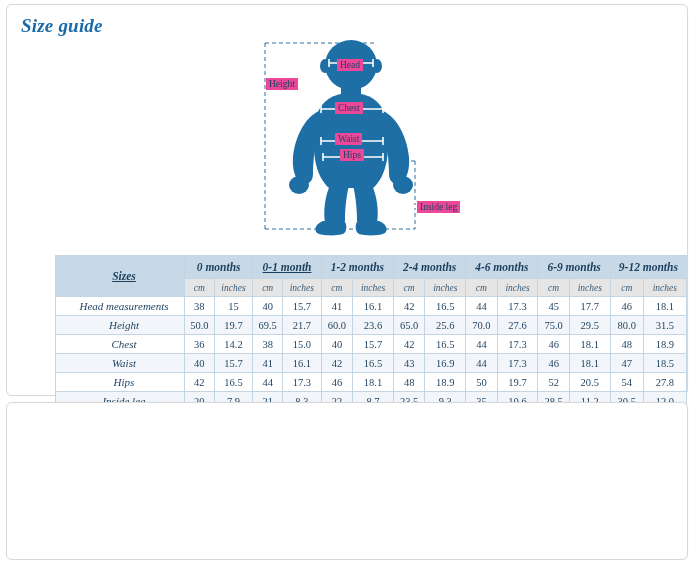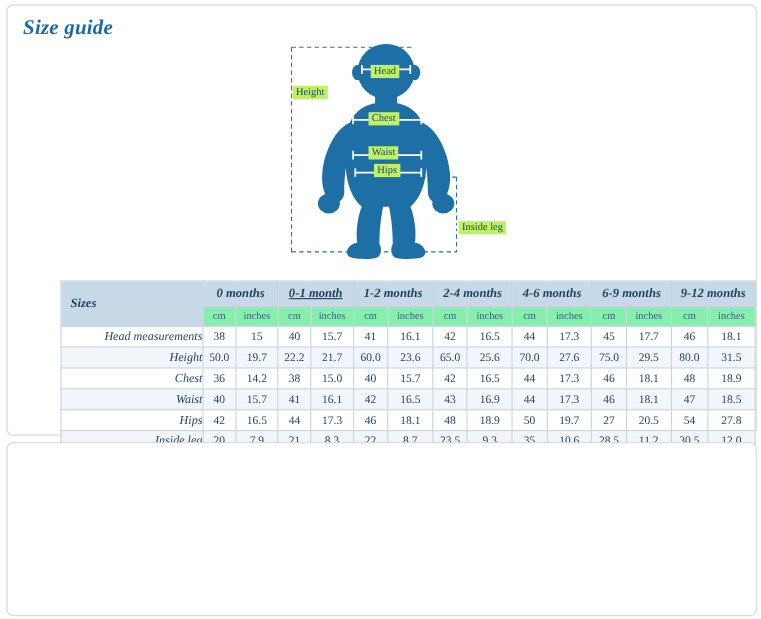--- a/index.html
+++ b/index.html
@@ -63,21 +63,21 @@
     width: 250px;
     height: 210px;
   }
   .figure svg { display: block; }
 
   .fig-label {
     position: absolute;
     font-family: "Liberation Serif", serif;
     font-size: 9.5px;
     color: #1c3f5e;
-    background: #bef264;
+    background: #ec4899;
     padding: 1px 3px;
     white-space: nowrap;
   }
   #label-head   { left: 100px; top: 26px; }
   #label-chest  { left: 98px;  top: 69px; }
   #label-waist  { left: 98px;  top: 100px; }
   #label-hips   { left: 103px; top: 116px; }
   #label-height { left: 29px;  top: 45px; }
   #label-insideleg { left: 180px; top: 168px; }
 
@@ -97,34 +97,36 @@
   }
   .hdr-row1 td {
     background: #c7d9e7;
     height: 22px;
     font-style: italic;
     font-weight: bold;
     font-size: 11.5px;
     color: #1c3f5e;
   }
   .hdr-row2 td {
-    background: #86efac;
+    background: #e5e5e5;
     height: 17px;
+    font-style: italic;
     font-size: 9.5px;
     color: #3a5d79;
   }
   .sizes-cell {
-    text-align: left;
+    text-align: center;
     padding-left: 8px !important;
     font-style: italic;
     font-weight: bold;
     font-size: 12.5px;
+    text-decoration: underline;
   }
   .row-label {
-    text-align: right;
+    text-align: center;
     padding-left: 8px !important;
     font-style: italic;
     font-size: 11px;
     white-space: nowrap;
   }
   tbody tr td { height: 18px; }
   tbody tr:nth-child(odd) td { background: #ffffff; }
   tbody tr:nth-child(even) td { background: #f2f6fa; }
   .num { font-size: 10.5px; }
 
@@ -260,21 +262,21 @@
           <td class="num">17.3</td>
           <td class="num">45</td>
           <td class="num">17.7</td>
           <td class="num">46</td>
           <td class="num">18.1</td>
         </tr>
         <tr>
           <td class="row-label">Height</td>
           <td class="num">50.0</td>
           <td class="num">19.7</td>
-          <td class="num">22.2</td>
+          <td class="num">69.5</td>
           <td class="num">21.7</td>
           <td class="num">60.0</td>
           <td class="num">23.6</td>
           <td class="num">65.0</td>
           <td class="num">25.6</td>
           <td class="num">70.0</td>
           <td class="num">27.6</td>
           <td class="num">75.0</td>
           <td class="num">29.5</td>
           <td class="num">80.0</td>
@@ -319,21 +321,21 @@
           <td class="num">42</td>
           <td class="num">16.5</td>
           <td class="num">44</td>
           <td class="num">17.3</td>
           <td class="num">46</td>
           <td class="num">18.1</td>
           <td class="num">48</td>
           <td class="num">18.9</td>
           <td class="num">50</td>
           <td class="num">19.7</td>
-          <td class="num">27</td>
+          <td class="num">52</td>
           <td class="num">20.5</td>
           <td class="num">54</td>
           <td class="num">27.8</td>
         </tr>
         <tr>
           <td class="row-label">Inside leg</td>
           <td class="num">20</td>
           <td class="num">7.9</td>
           <td class="num">21</td>
           <td class="num">8.3</td>

